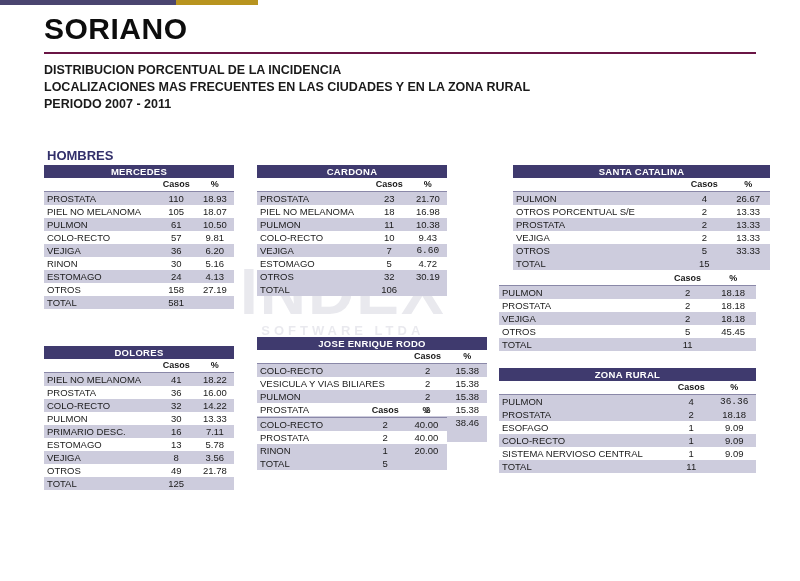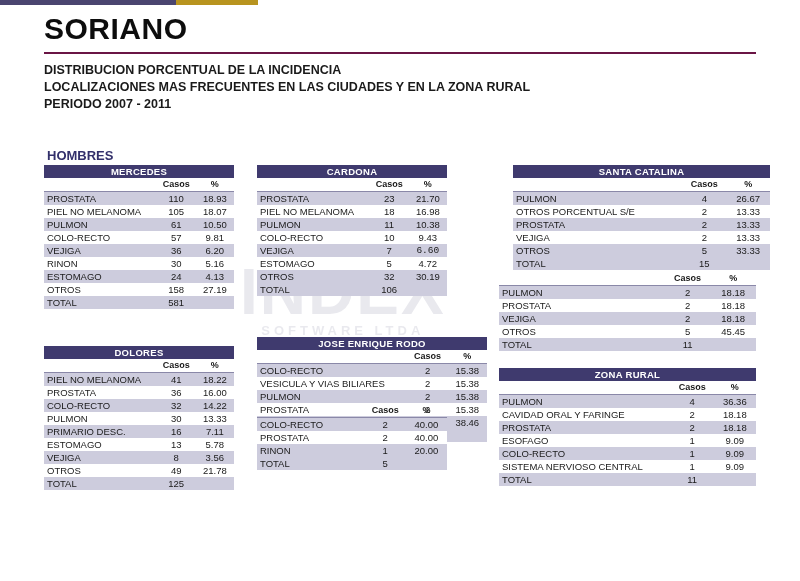--- a/index.html
+++ b/index.html
@@ -506,26 +506,21 @@
             <td style="width: 177px;"></td>
             <td style="width: 42px;">Casos</td>
             <td style="width: 42px;">%</td>
           </tr>
           <tr class="sep">
             <td colspan="3"></td>
           </tr>
           <tr class="shade">
             <td class="lbl" style="width: 177px;">PULMON</td>
             <td class="num" style="width: 42px;">4</td>
-            <td class="num" style="width: 42px;">36.36</td>
-          </tr>
-          <tr class="plain">
-            <td class="lbl" style="width: 177px;">CAVIDAD ORAL Y FARINGE</td>
-            <td class="num" style="width: 42px;">2</td>
-            <td class="num" style="width: 42px;">18.18</td>
+            <td class="num" style="width: 42px; font-family: Liberation Mono, monospace;">36.36</td>
           </tr>
           <tr class="shade">
             <td class="lbl" style="width: 177px;">PROSTATA</td>
             <td class="num" style="width: 42px;">2</td>
             <td class="num" style="width: 42px;">18.18</td>
           </tr>
           <tr class="plain">
             <td class="lbl" style="width: 177px;">ESOFAGO</td>
             <td class="num" style="width: 42px;">1</td>
             <td class="num" style="width: 42px;">9.09</td>

